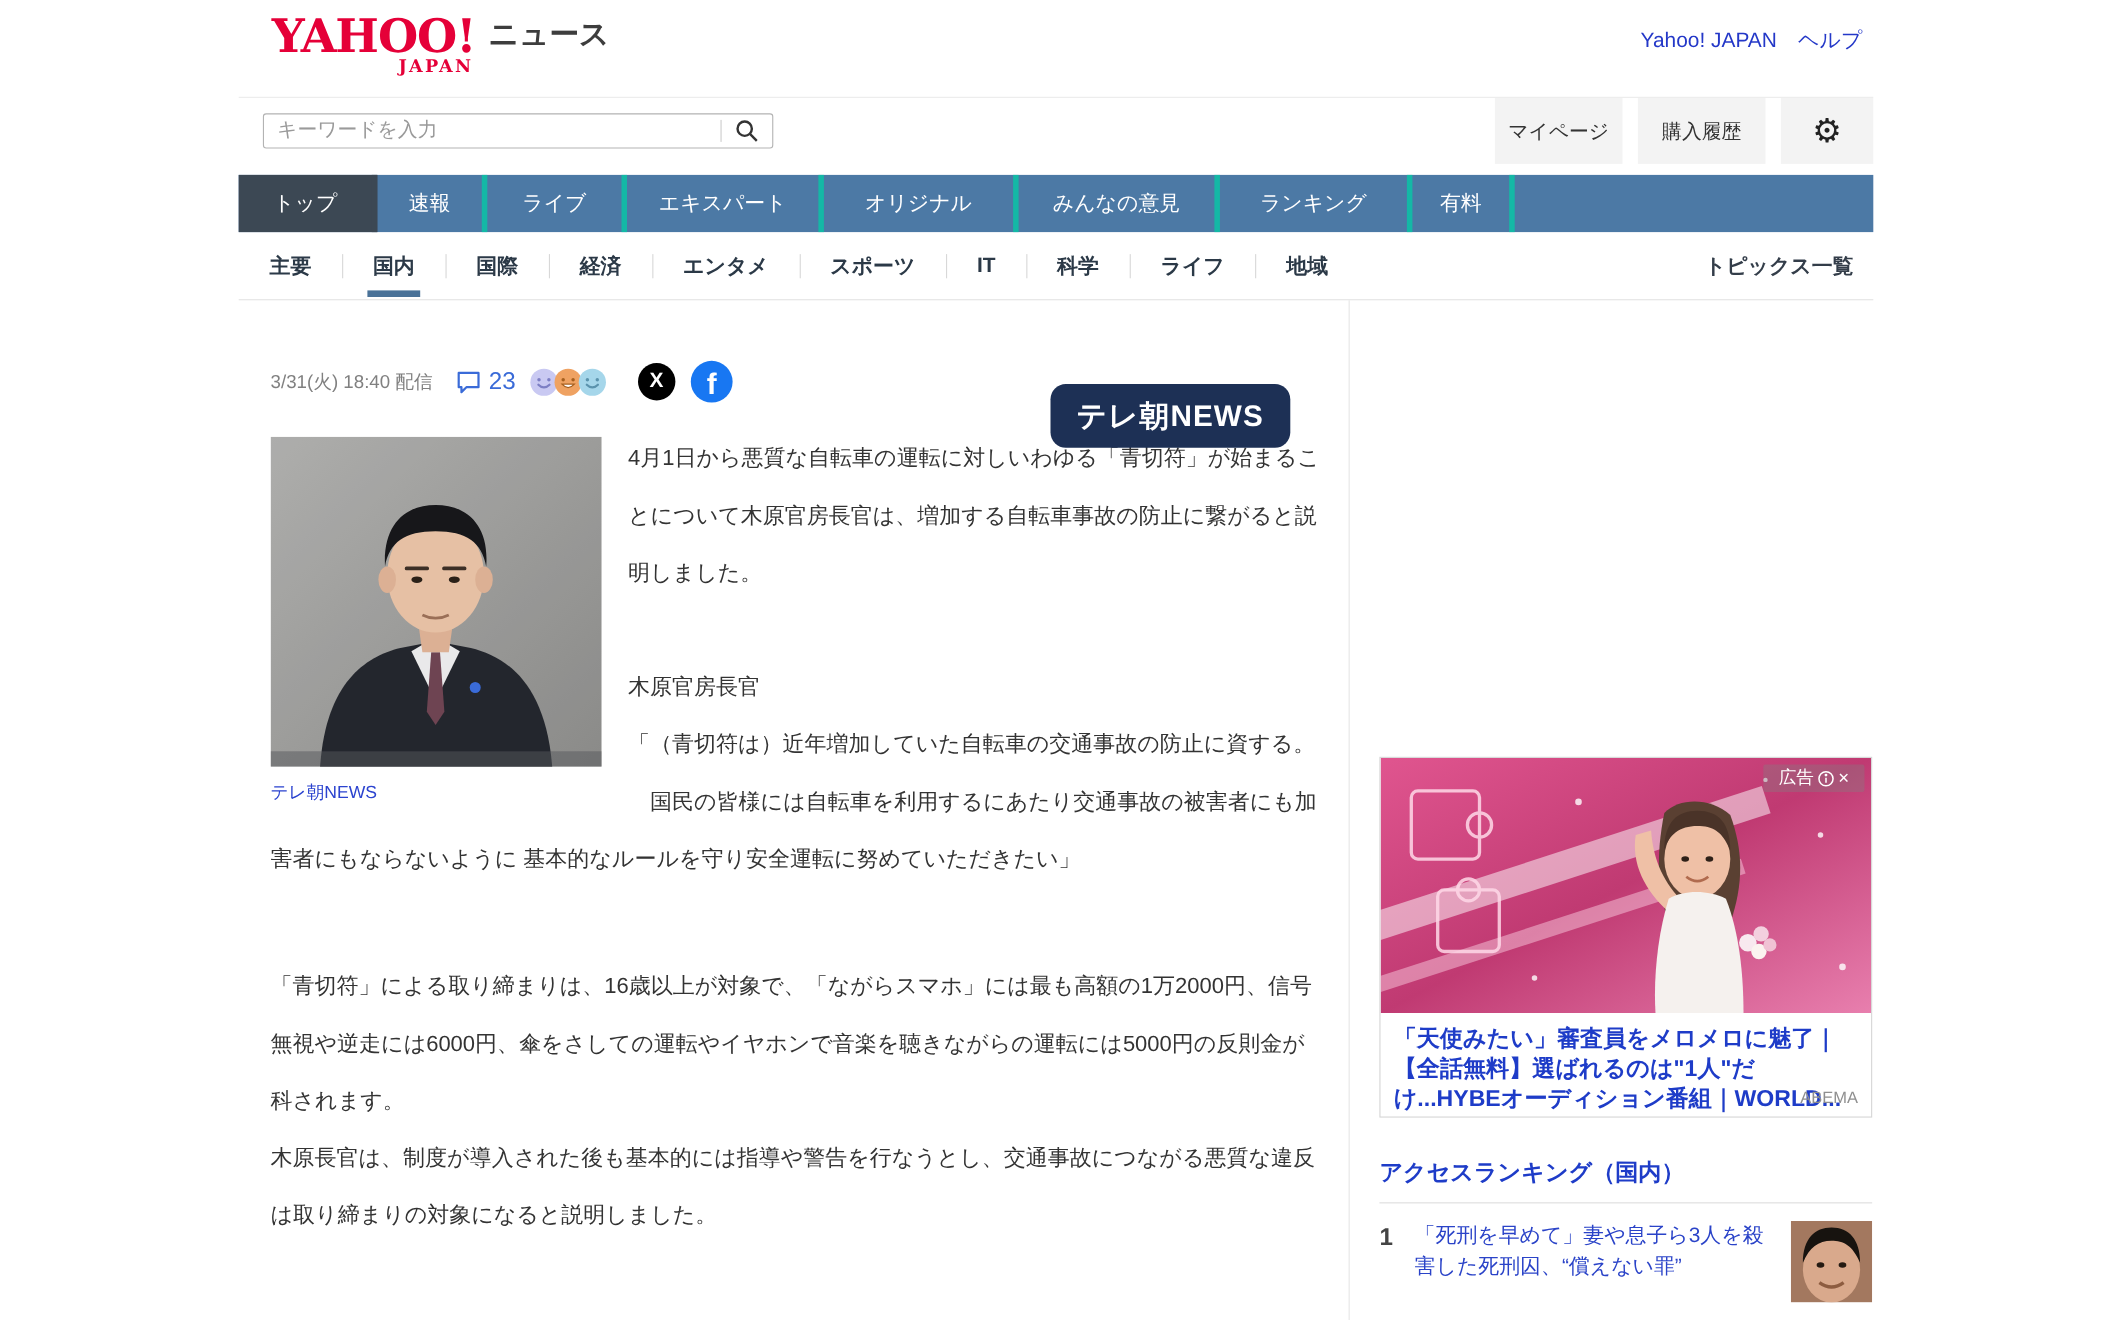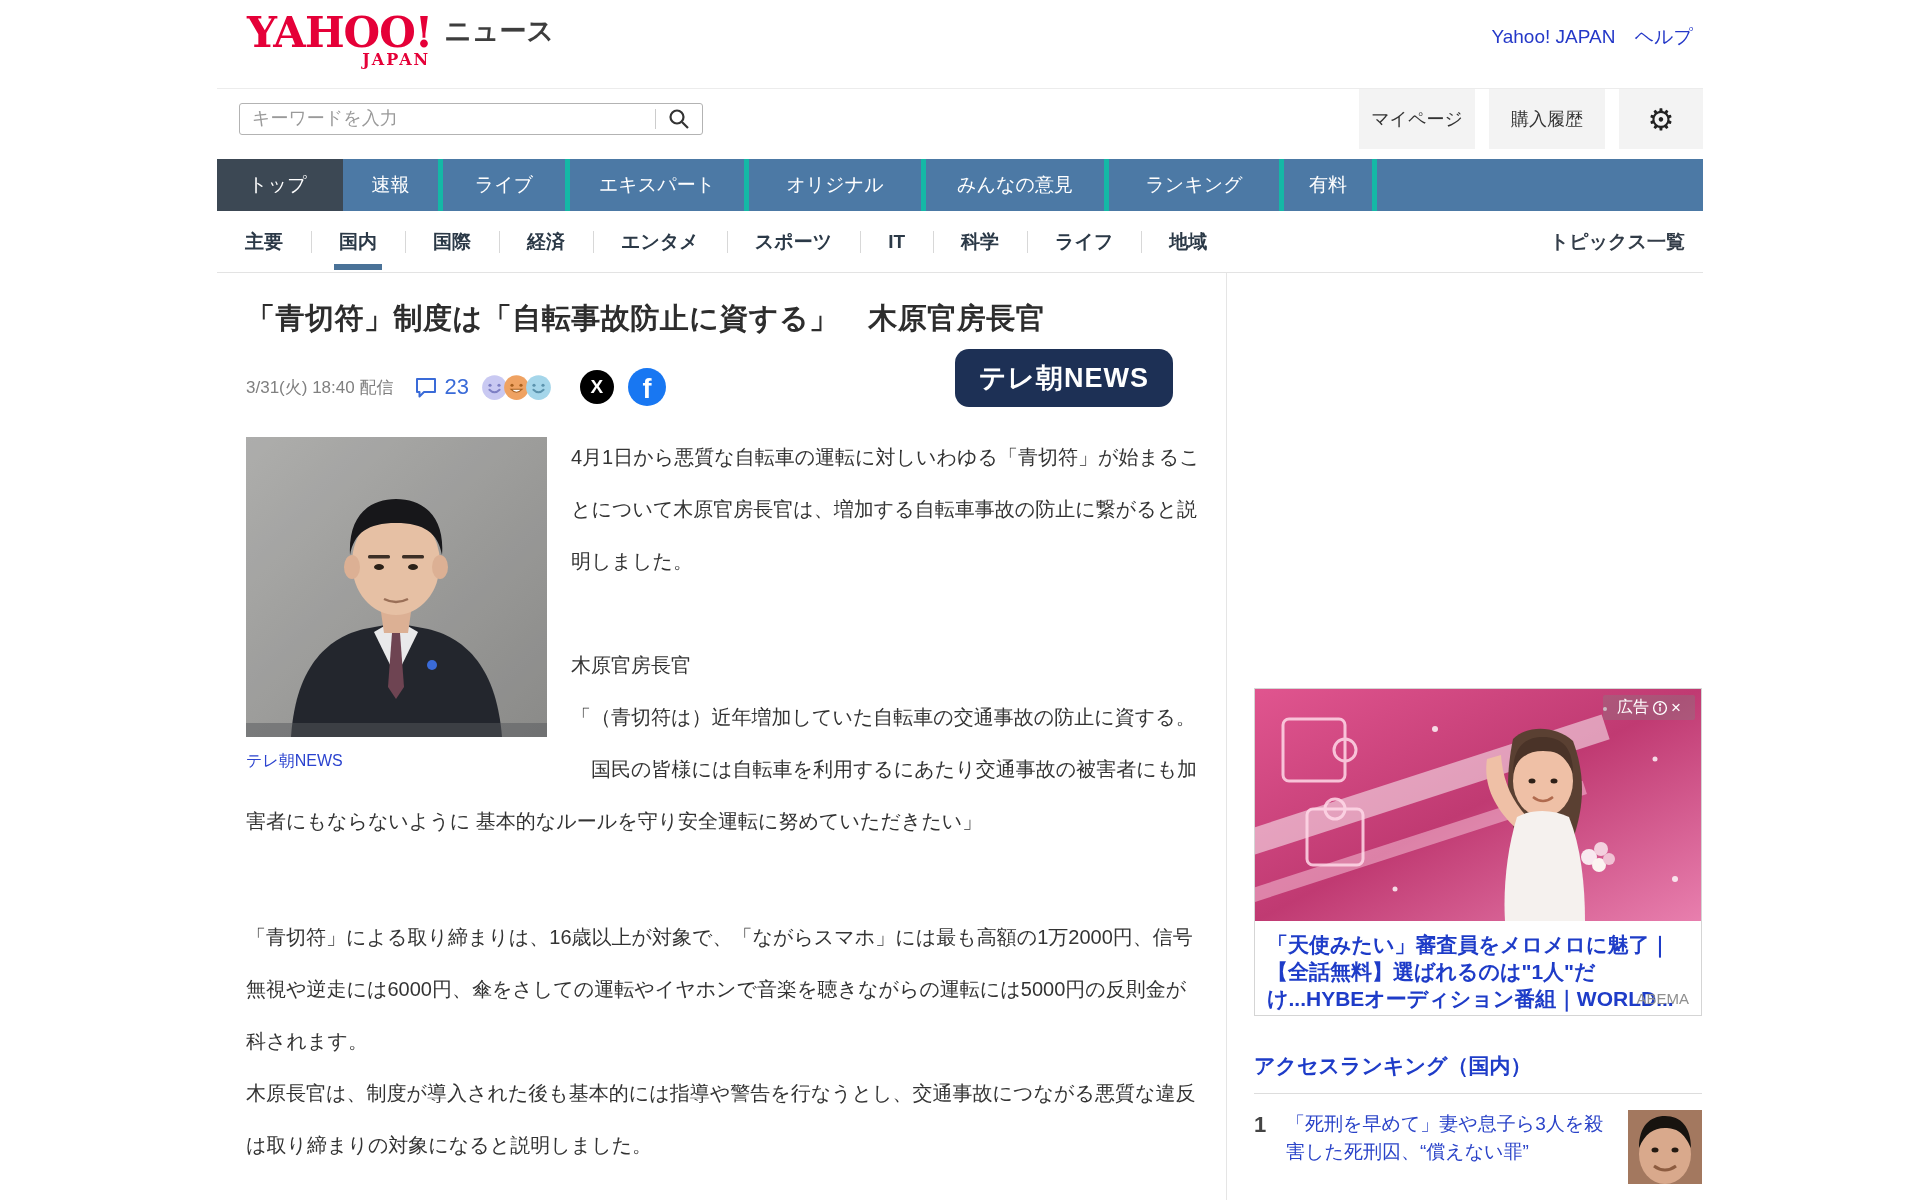--- a/index.html
+++ b/index.html
@@ -163,21 +163,20 @@
     <div class="sn-item">スポーツ</div>
     <div class="sn-item">IT</div>
     <div class="sn-item">科学</div>
     <div class="sn-item">ライフ</div>
     <div class="sn-item">地域</div>
     <div class="sn-topics">トピックス一覧</div>
   </div>
 
   <div class="main">
     <div class="article-col">
-      <h1 class="a-title">「青切符」制度は「自転事故防止に資する」　木原官房長官</h1>
 
       <div class="meta-row">
         <span class="a-date">3/31(火) 18:40 配信</span>
         <span class="comment">
           <span>
             <svg width="26" height="26" viewBox="0 0 26 26" fill="none" stroke="#3a6bd8" stroke-width="2">
               <path d="M4 5 h18 v13 h-11 l-4.5 4.5 v-4.5 h-2.5 z" stroke-linejoin="round"></path>
             </svg>
           </span>
           <span class="comment-count">23</span>

